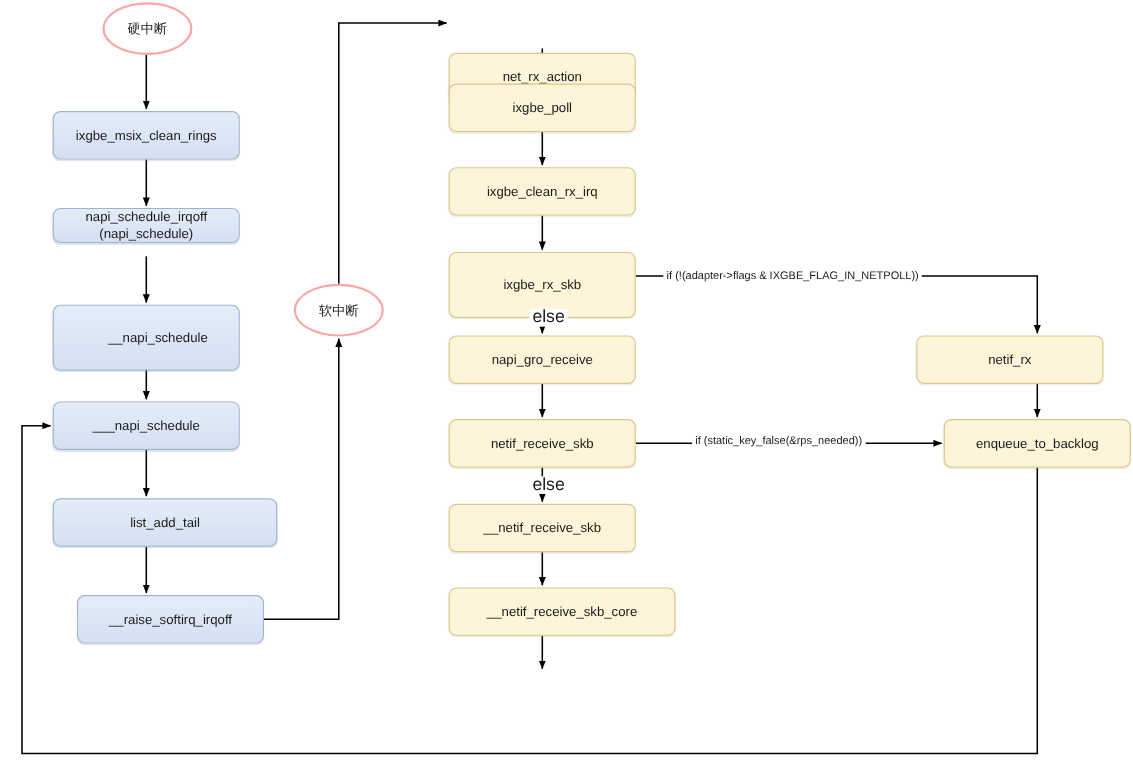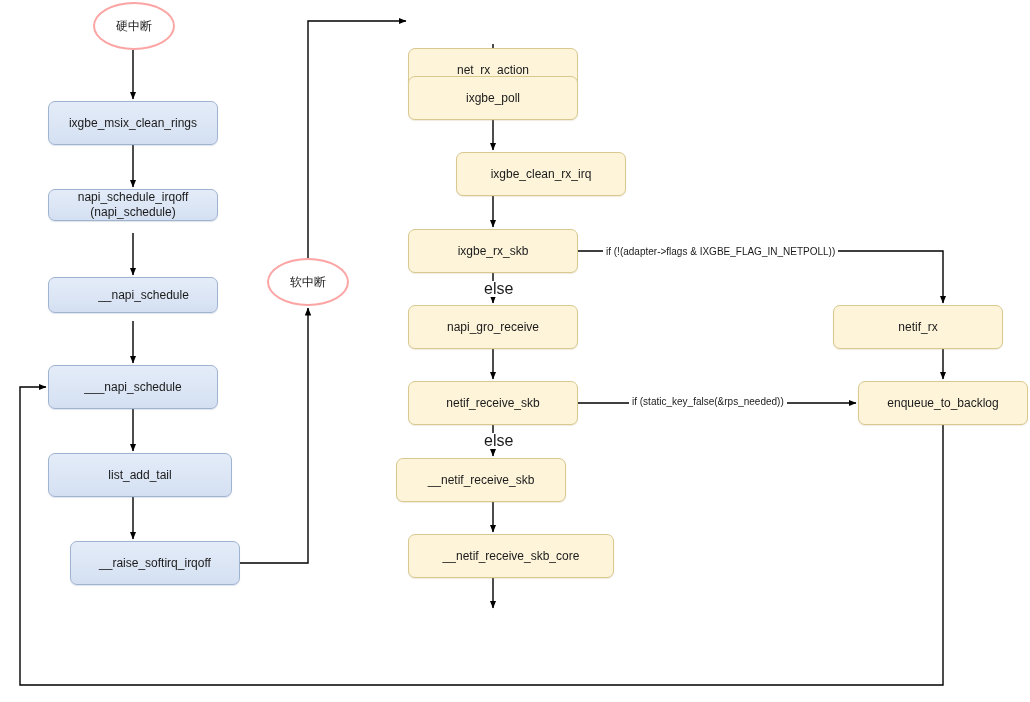--- a/index.html
+++ b/index.html
@@ -117,32 +117,32 @@
   <div class="ellipse" style="left:93px; top:2px; width:82px; height:48px;">
     <span>硬中断</span>
   </div>
   <div class="ellipse" style="left:267px; top:258px; width:82px; height:48px;text-align:center;">
     <span>软中断</span>
   </div>
 
   <div class="node blue" style="left:48px; top:101px; width:170px; height:44px;">ixgbe_msix_clean_rings</div>
   <div class="node blue" style="left:48px; top:189px; width:170px; height:32px;">napi_schedule_irqoff
 (napi_schedule)</div>
-  <div class="node blue" style="left:48px; top:277px; width:170px; height:36px;padding-left:21px;">__napi_schedule</div>
+  <div class="node blue" style="left:48px; top:277px; width:170px; height:60px;padding-left:21px;">__napi_schedule</div>
   <div class="node blue" style="left:48px; top:365px; width:170px; height:44px;">___napi_schedule</div>
-  <div class="node blue" style="left:48px; top:453px; width:184px; height:44px;">list_add_tail</div>
+  <div class="node blue" style="left:48px; top:453px; width:204px; height:44px;">list_add_tail</div>
   <div class="node blue" style="left:48px; top:541px; width:170px; height:44px;margin-left:22px;">__raise_softirq_irqoff</div>
 
   <div class="node cream" style="left:408px; top:0px; width:170px; height:44px;margin-top:48px;">net_rx_action</div>
   <div class="node cream" style="left:408px; top:76px; width:170px; height:44px;">ixgbe_poll</div>
-  <div class="node cream" style="left:408px; top:152px; width:170px; height:44px;margin-left:48px;">ixgbe_clean_rx_irq</div>
-  <div class="node cream" style="left:408px; top:229px; width:170px; height:44px;">ixgbe_rx_skb</div>
+  <div class="node cream" style="left:408px; top:152px; width:170px; height:44px;">ixgbe_clean_rx_irq</div>
+  <div class="node cream" style="left:408px; top:229px; width:170px; height:60px;">ixgbe_rx_skb</div>
   <div class="node cream" style="left:408px; top:305px; width:170px; height:44px;">napi_gro_receive</div>
   <div class="node cream" style="left:408px; top:381px; width:170px; height:44px;">netif_receive_skb</div>
-  <div class="node cream" style="left:396px; top:458px; width:170px; height:44px;">__netif_receive_skb</div>
+  <div class="node cream" style="left:408px; top:458px; width:170px; height:44px;">__netif_receive_skb</div>
   <div class="node cream" style="left:408px; top:534px; width:206px; height:44px;">__netif_receive_skb_core</div>
 
   <div class="node cream" style="left:833px; top:305px; width:170px; height:44px;">netif_rx</div>
   <div class="node cream" style="left:858px; top:381px; width:170px; height:44px;">enqueue_to_backlog</div>
 
   <div class="edge-label" style="left:603px; top:247px;">if (!(adapter-&gt;flags &amp; IXGBE_FLAG_IN_NETPOLL))</div>
   <div class="edge-label small" style="left:481px; top:281px;">else</div>
   <div class="edge-label" style="left:629px; top:397px;">if (static_key_false(&amp;rps_needed))</div>
   <div class="edge-label small" style="left:481px; top:433px;">else</div>
 

